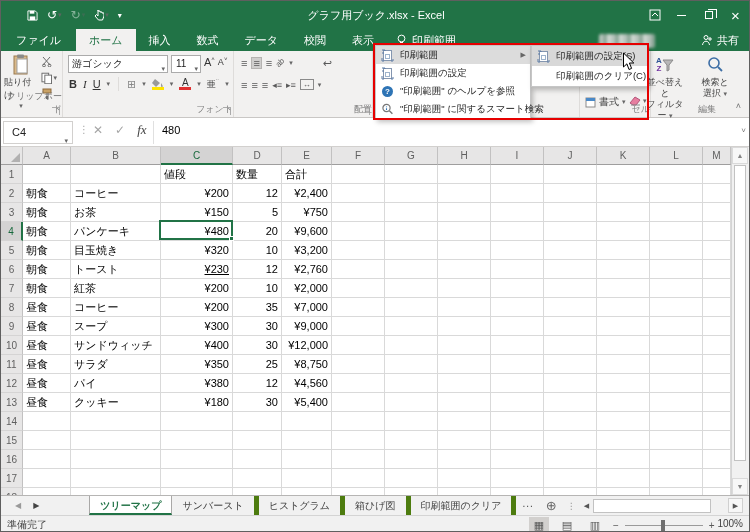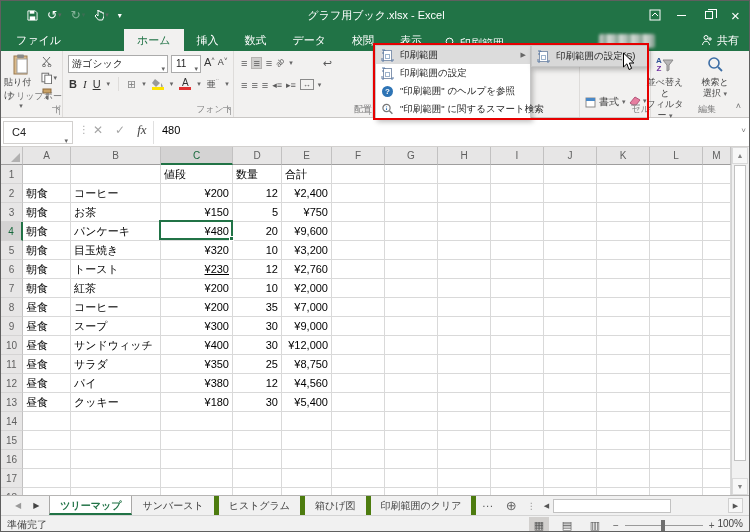--- a/index.html
+++ b/index.html
@@ -13,21 +13,21 @@
   .qbtn .dd{font-size:7px;opacity:.85;}
   .dim{opacity:.45;}
   .wtitle{position:absolute;left:0;right:0;top:0;height:28px;line-height:28px;text-align:center;font-size:11px;color:#fff;}
   .winctrl{position:absolute;right:2px;top:0;display:flex;height:28px;}
   .winbtn{width:27px;height:28px;display:flex;align-items:center;justify-content:center;color:#fff;font-size:12px;}
   .minbar{display:inline-block;width:9px;height:1px;background:#fff;}
   .restsq{position:relative;display:inline-block;width:8px;height:8px;border:1px solid #fff;background:#217346;}
   .restsq:before{content:"";position:absolute;left:2px;top:-3px;width:8px;height:8px;border:1px solid #fff;border-bottom:none;border-left:none;}
 
   
-  .tabrow{position:absolute;left:0;top:28px;width:750px;height:22px;background:#217346;display:flex;align-items:flex-end;font-size:11px;}
+  .tabrow{position:absolute;left:0;top:28px;width:750px;height:22px;background:#217346;display:flex;align-items:center;font-size:11px;}
   .rtab{padding:0 13px;line-height:22px;color:#fff;white-space:nowrap;}
   .rtab.filetab{padding:0 15px;}
   .rtab.active{background:#f2f1f0;color:#217346;}
   .tellme{display:flex;align-items:center;gap:5px;color:#fff;margin-left:9px;white-space:nowrap;}
   .userblur{position:absolute;right:96px;top:5px;width:56px;height:14px;background:repeating-linear-gradient(90deg,#b9c4bd 0 4px,#8fa89a 4px 8px,#cdd6d0 8px 12px);filter:blur(1.5px);border-radius:2px;}
   .share{position:absolute;right:4px;top:0;height:22px;display:flex;align-items:center;gap:4px;color:#fff;padding:0 8px;}
 
   
   .ribbon{position:absolute;left:0;top:50px;width:750px;height:67px;background:#f2f1f0;border-bottom:1px solid #c9c7c5;font-size:10px;color:#444;}
   .grp{position:absolute;top:0;height:66px;border-right:1px solid #dedcda;}
@@ -162,21 +162,21 @@
         </span>
       <span class="winbtn">
           <span class="restsq"></span>
         </span>
       <span class="winbtn" style="font-size:15px;">×</span>
     </div>
   </div>
 
   <div class="tabrow">
     <div class="rtab filetab">ファイル</div>
-    <div id="rtabs" style="display:flex;margin-left:48px;">
+    <div id="rtabs" style="display:flex;">
         <div class="rtab active">ホーム</div>
         <div class="rtab">挿入</div>
         <div class="rtab">数式</div>
         <div class="rtab">データ</div>
         <div class="rtab">校閲</div>
         <div class="rtab">表示</div>
       </div>
     <div class="tellme">
       <span>
         <svg width="11" height="13" viewBox="0 0 11 13">
@@ -722,34 +722,40 @@
       <div class="subitem active">
         <span class="mico">
           <svg width="13" height="13" viewBox="0 0 13 13">
             <rect x="2.5" y="1.5" width="8" height="10" fill="#fff" stroke="#8496b0"></rect>
             <path d="M1 4h2M1 1h3v1M10 12h2v-2M1 9v3h2" stroke="#5b7aa5" fill="none"></path>
             <rect x="4.5" y="5.5" width="4" height="4" fill="none" stroke="#9db3cc"></rect>
           </svg>
         </span>
         <span>印刷範囲の設定(S)</span>
       </div>
+      <div class="subitem">
+        <span class="mico">
+          <span style="width:13px;"></span>
+        </span>
+        <span>印刷範囲のクリア(C)</span>
+      </div>
     </div>
   <div class="redrect"></div>
   <div class="cursor">
     <svg width="13" height="19" viewBox="0 0 13 19">
         <path d="M1.5 1v14l3.4-3.2L7 17.5l2.6-1.1-2.2-5.4h4.4z" fill="#fff" stroke="#000"></path>
       </svg>
   </div>
 
   <div class="sheetrow">
     <div class="snav">
       <span style="color:#9a9a9a;">◀</span>
       <span>▶</span>
     </div>
-    <div id="stabs" style="display:flex;">
+    <div id="stabs" style="display:flex;margin-left:40px;">
         <div class="stab active">ツリーマップ</div>
         <div class="stab">サンバースト</div>
         <div class="stab">ヒストグラム</div>
         <div class="stab">箱ひげ図</div>
         <div class="stab">印刷範囲のクリア</div>
       </div>
     <div class="soverflow">...</div>
     <div class="newsheet">⊕</div>
     <div class="ssep">⋮</div>
     <div class="hscroll">

